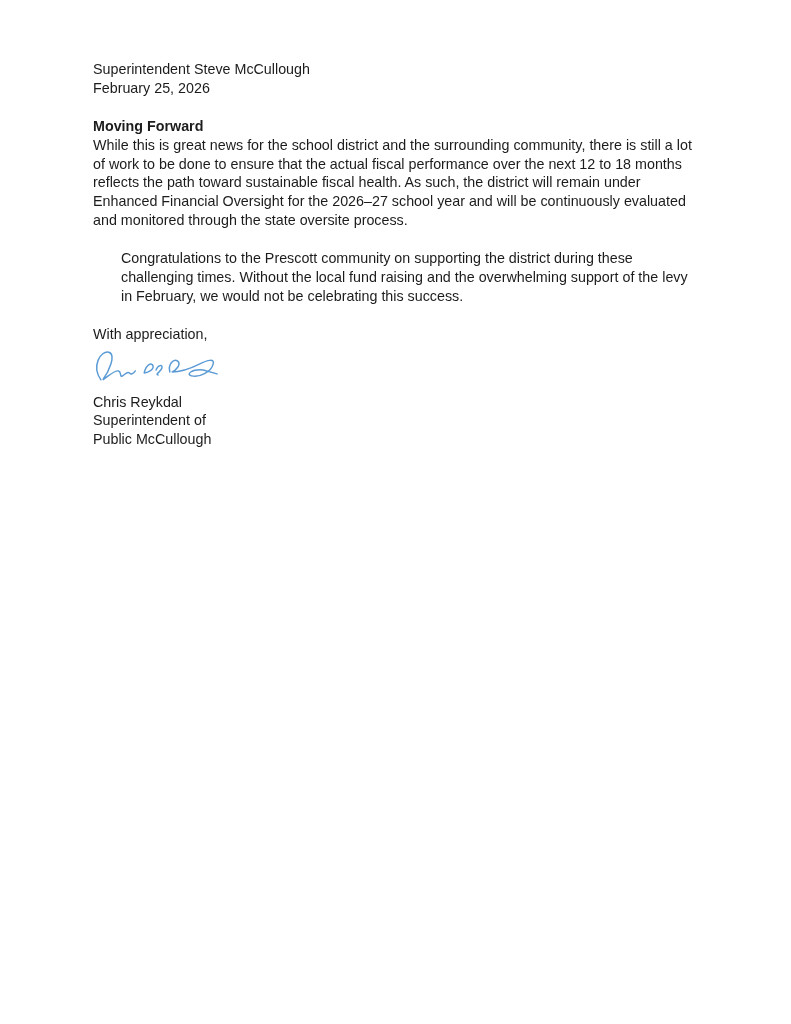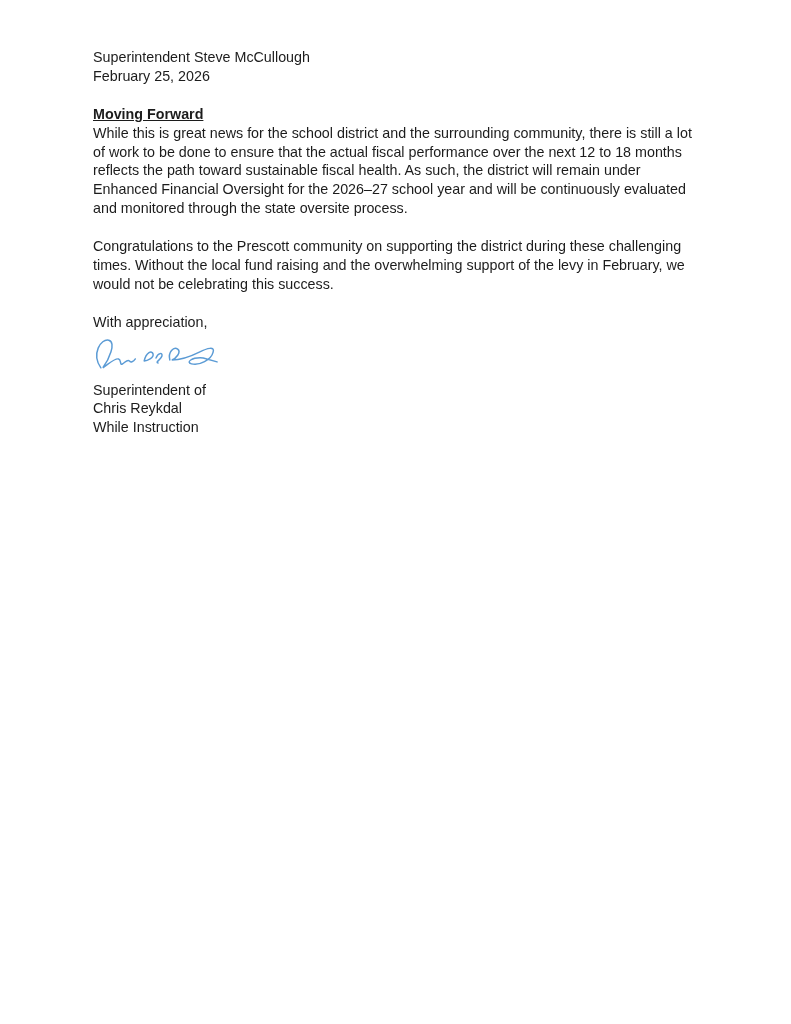--- a/index.html
+++ b/index.html
@@ -6,28 +6,28 @@
   html, body { background: #ffffff; }
   .page {
     position: relative;
     width: 791px;
     height: 1024px;
     background: #ffffff;
     font-family: "Liberation Sans", sans-serif;
     font-size: 14.3px;
     line-height: 18.9px;
     color: #1c1c1c;
-    padding: 48px 95px 0 93px;
+    padding: 60px 95px 0 93px;
     overflow: hidden;
   }
   .header-block { margin-bottom: 18.9px; }
   .header-line { white-space: nowrap; }
-  .section-heading { font-weight: bold; text-decoration: underline; }
+  .section-heading { font-weight: bold; }
   .para { margin-bottom: 18.9px; }
-  .para:last-of-type { margin-bottom: 18.9px; }
+  .para:last-of-type { margin-bottom: 18.9px; margin-left: 28px; }
   .body-text { max-width: 606px; }
   .closing-line { margin-top: 0; }
   .signature-wrap {
     height: 46px;
     display: flex;
     align-items: center;
     margin: 1px 0 2px 0;
   }
   .signature-wrap svg { display: block; }
   .signer-block div { white-space: nowrap; }
@@ -51,19 +51,19 @@
 
     <div class="signature-wrap">
       <svg width="128" height="44" viewBox="0 0 130 44">
         <path d="M8,34 C-2,20 8,4 16,6 C24,8 16,26 10,34 C16,30 22,24 26,25 C29,26 27,32 30,30 C33,28 35,25 37,27 C38,29 41,28 43,25" fill="none" stroke-width="1.5" stroke-linecap="round" stroke="#5b9bd5"></path>
         <path d="M52,27 C54,18 60,16 61,20 C62,24 55,27 52,27 M64,24 C66,19 71,18 70,22 C69,26 63,28 66,29" fill="none" stroke-width="1.5" stroke-linecap="round" stroke="#5b9bd5"></path>
         <path d="M78,26 C76,18 82,12 86,15 C90,18 84,25 80,26 C88,26 100,22 108,18 C116,14 124,12 122,18 C120,26 108,32 100,30 C94,28.5 100,23 112,24 L126,28" fill="none" stroke-width="1.5" stroke-linecap="round" stroke="#5b9bd5"></path>
       </svg>
     </div>
 
     <div class="signer-block">
+      <div>Chris Reykdal</div>
       <div>Superintendent of</div>
-      <div>Chris Reykdal</div>
-      <div>While Instruction</div>
+      <div>Public McCullough</div>
     </div>
   </div>
 
 </div>
 
 </body></html>

